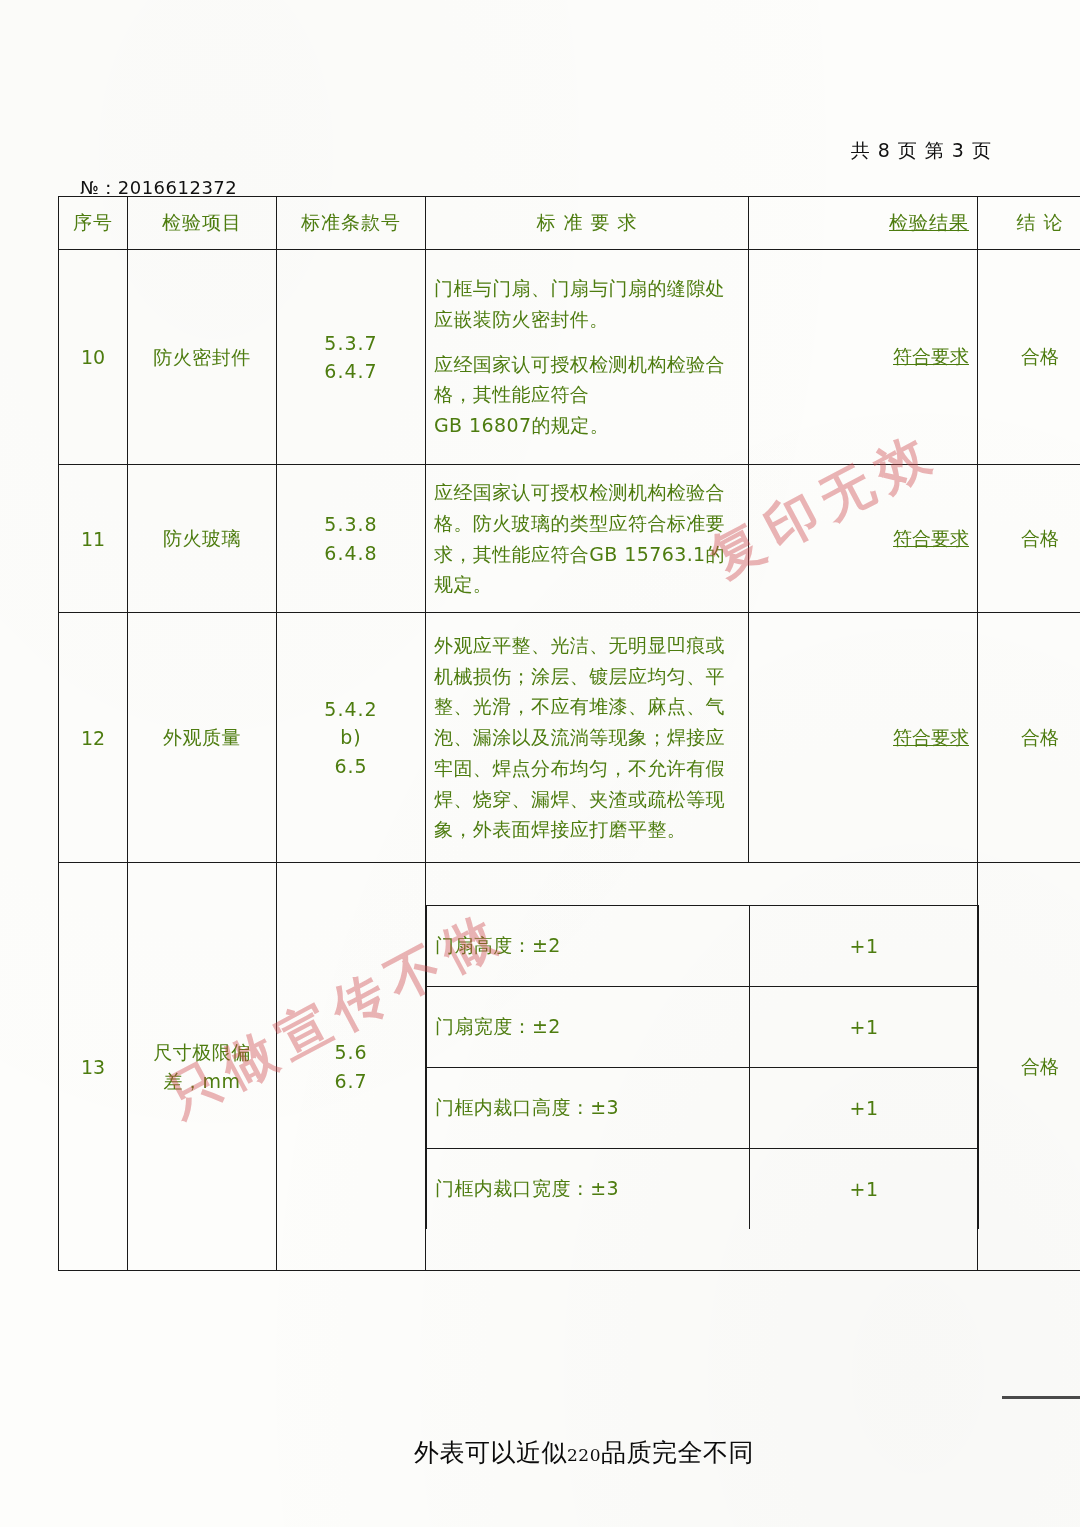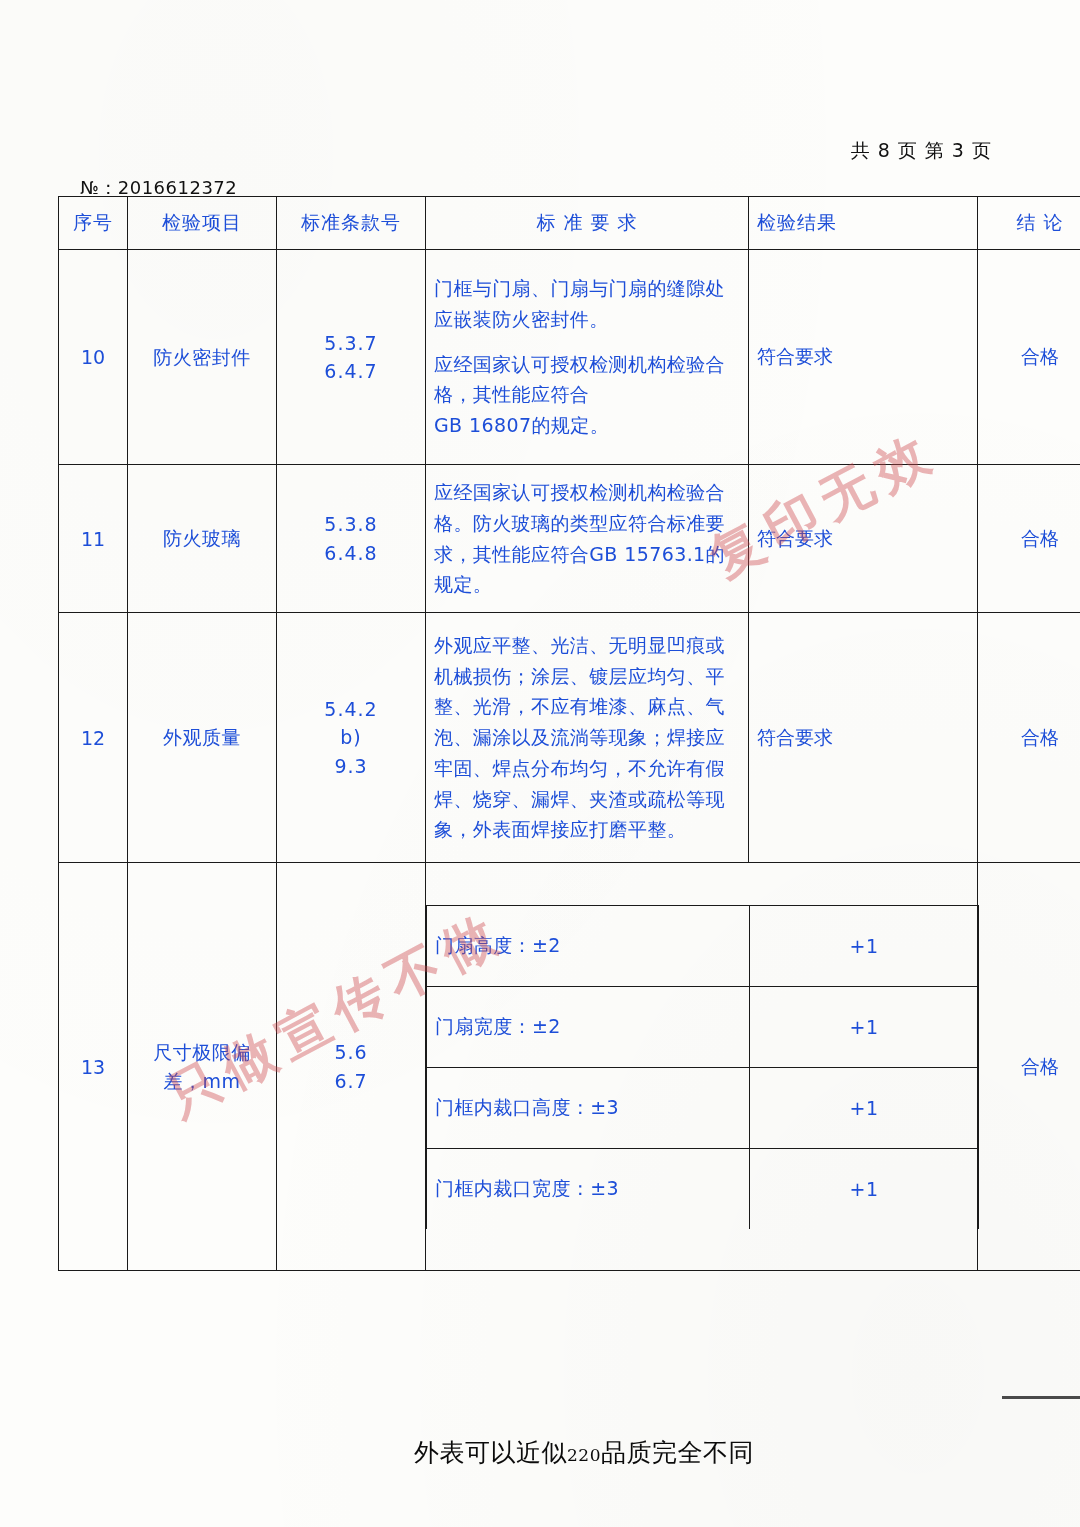--- a/index.html
+++ b/index.html
@@ -74,33 +74,33 @@
     width: 966px;
     border-collapse: collapse;
     table-layout: fixed;
   }
   table.report td, table.report th {
     border: 1.6px solid #1a1a1a;
     padding: 6px 8px;
     vertical-align: middle;
     font-weight: normal;
     font-size: 19px;
-    color: #1d4ed8;
+    color: #4d7c0f;
   }
   thead th {
     text-align: center;
     height: 40px;
     font-size: 19px;
     letter-spacing: 1px;
   }
   .c-no     { width: 52px;  text-align: center; }
   .c-item   { width: 132px; text-align: center; }
   .c-clause { width: 132px; text-align: center; }
   .c-req    { width: 306px; }
-  .c-result { width: 212px; text-align: left; }
+  .c-result { width: 212px; text-align: right; text-decoration: underline; }
   .c-concl  { width: 108px; text-align: center; }
 
   .req-text {
     line-height: 1.62;
     font-size: 19px;
     text-align: left;
     letter-spacing: 0.4px;
   }
   .req-text p { margin: 0; }
   .req-text p + p { margin-top: 14px; }
@@ -232,21 +232,21 @@
         </td>
         <td class="c-result">符合要求</td>
         <td class="c-concl">合格</td>
       </tr>
 
       <tr style="height:250px;">
         <td class="c-no">12</td>
         <td class="c-item item-label">外观质量</td>
         <td class="c-clause clause-lines" style="white-space:pre-line;">5.4.2
 b)
-9.3</td>
+6.5</td>
         <td class="c-req">
           <div class="req-text">
             <p style="white-space:pre-line;">外观应平整、光洁、无明显凹痕或机械损伤；涂层、镀层应均匀、平整、光滑，不应有堆漆、麻点、气泡、漏涂以及流淌等现象；焊接应牢固、焊点分布均匀，不允许有假焊、烧穿、漏焊、夹渣或疏松等现象，外表面焊接应打磨平整。</p>
           </div>
         </td>
         <td class="c-result">符合要求</td>
         <td class="c-concl">合格</td>
       </tr>
 
       <tr style="height:408px;">

